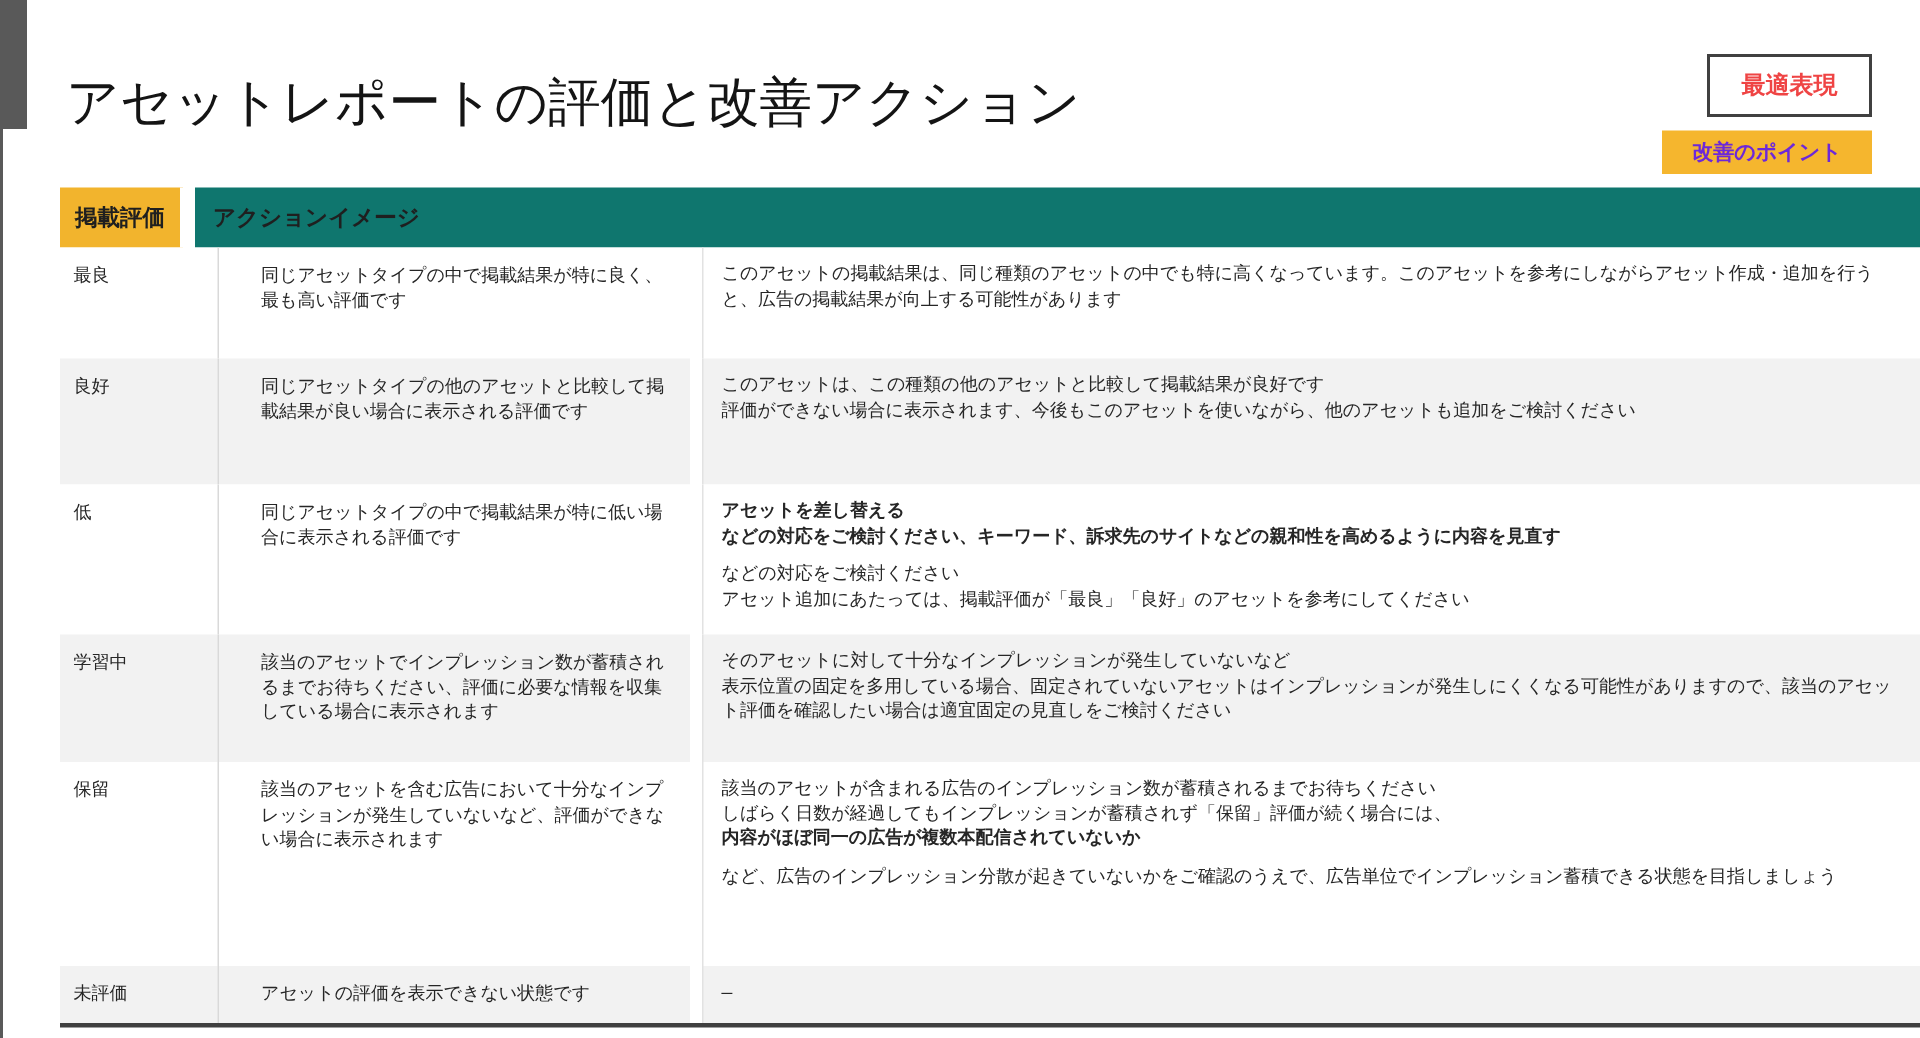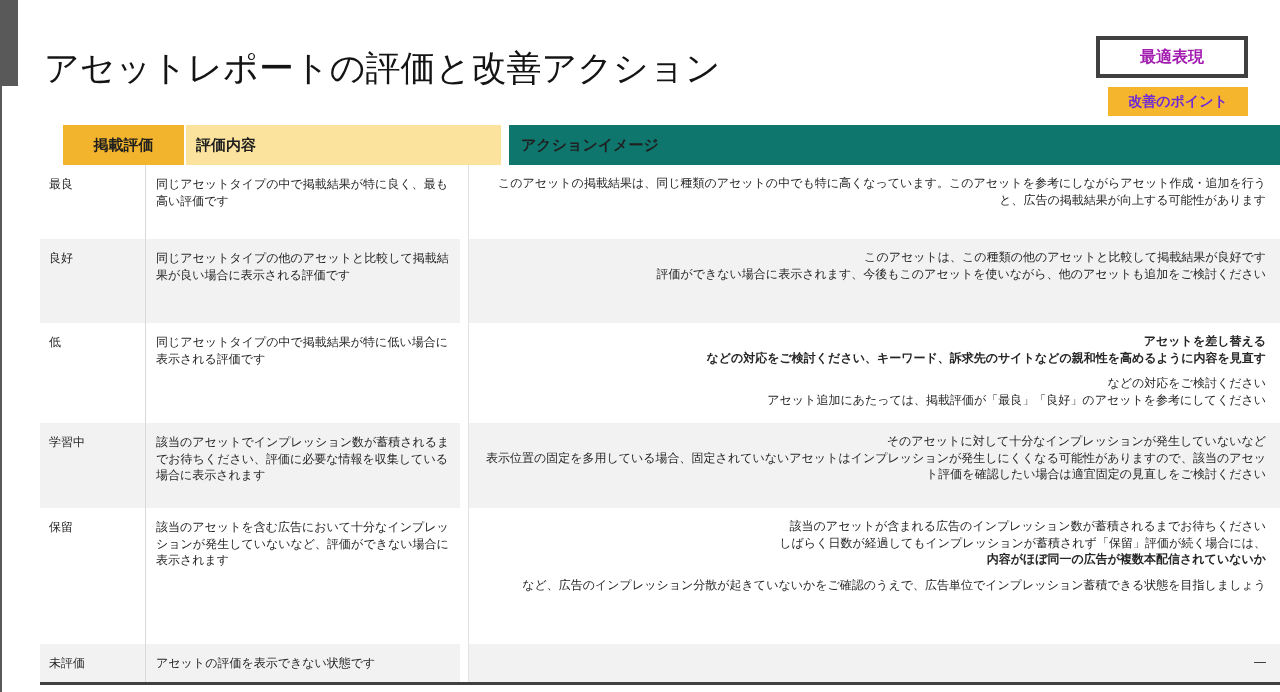--- a/index.html
+++ b/index.html
@@ -1,75 +1,74 @@
 <!DOCTYPE html>
 <html><head>
 <meta charset="utf-8">
 <style>
   html,body{margin:0;padding:0;background:#ffffff;}
   body{font-family:"Liberation Sans","DejaVu Sans",sans-serif;color:#262626;}
-  .slide{position:relative;width:1280px;height:692px;background:#ffffff;overflow:hidden;}
+  .slide{position:relative;width:1280px;height:692px;background:#ffffff;overflow:hidden;font-family:Liberation Mono, monospace;}
 
   
   .left-edge{position:absolute;left:0;top:0;width:2px;height:692px;background:#595959;}
   .corner{position:absolute;left:0;top:0;width:18px;height:86px;background:#595959;}
 
   
   .title{position:absolute;left:44px;top:22px;font-size:35px;font-weight:400;color:#141414;white-space:nowrap;}
 
   
   .badges{position:absolute;top:36px;right:32px;display:flex;flex-direction:column;align-items:flex-end;gap:9px;}
   .badge{display:flex;align-items:center;justify-content:center;box-sizing:border-box;font-weight:700;}
-  .badge.outline{width:152px;height:42px;background:#ffffff;border:4px solid #404040;color:#a21caf;font-size:16px;}
+  .badge.outline{width:110px;height:42px;background:#ffffff;border:2px solid #404040;color:#ef4444;font-size:16px;}
   .badge.filled{width:140px;height:29px;background:#F5B62E;color:#6d28d9;font-size:14px;}
 
   
   .table{position:absolute;left:40px;top:125px;width:1240px;border-bottom:3px solid #404040;}
   .thead{display:flex;height:40px;font-weight:700;font-size:15px;color:#1f1f1f;}
   .th{display:flex;align-items:center;box-sizing:border-box;}
-  .th.rating{width:123px;justify-content:center;background:#F2B42D;border-right:2px solid #ffffff;margin-left:23px;}
+  .th.rating{width:82px;justify-content:center;background:#F2B42D;border-right:2px solid #ffffff;}
   .th.desc{width:315px;padding-left:10px;background:#FBE39E;}
   .th.action{flex:1;padding-left:12px;background:#0f766e;}
   .gapcol{width:8px;background:#ffffff;flex:none;}
 
   .tr{display:flex;align-items:stretch;--rowbg:#ffffff;}
   #rows .tr:nth-child(even){--rowbg:#F2F2F2;}
   #rows .tr:nth-child(1){min-height:74px;}
   #rows .tr:nth-child(2){min-height:84px;}
   #rows .tr:nth-child(3){min-height:100px;}
   #rows .tr:nth-child(4){min-height:85px;}
   #rows .tr:nth-child(5){min-height:136px;}
   #rows .tr:nth-child(6){min-height:38px;}
 
   .td{box-sizing:border-box;background:var(--rowbg);font-size:12px;line-height:1.38;}
   .td.rating{width:105px;padding:11px 6px 8px 9px;}
-  .td.desc{width:315px;padding:11px 8px 8px 10px;border-left:1px solid #D9D9D9;}
+  .td.desc{width:315px;padding:11px 8px 8px 28px;border-left:1px solid #D9D9D9;}
   .td.action{flex:1;padding:10px 14px 8px 12px;border-left:1px solid #E2E2E2;}
-  .td.action p{margin:0;line-height:1.38;text-align:right;}
+  .td.action p{margin:0;line-height:1.38;}
   .td.action p.b{font-weight:700;}
   .td.action p.g{margin-top:9px;}
 </style>
 </head>
 <body>
 
 <div class="slide">
   <div class="left-edge"></div>
   <div class="corner"></div>
 
   <h1 class="title">アセットレポートの評価と改善アクション</h1>
 
   <div class="badges">
     <div class="badge outline">最適表現</div>
     <div class="badge filled">改善のポイント</div>
   </div>
 
   <div class="table">
     <div class="thead tr">
       <div class="th rating">掲載評価</div>
-      <div class="th desc">評価内容</div>
       <div class="gapcol"></div>
       <div class="th action">アクションイメージ</div>
     </div>
     <div id="rows">
   <div class="tr">
     <div class="td rating">最良</div>
     <div class="td desc">同じアセットタイプの中で掲載結果が特に良く、最も高い評価です</div>
     <div class="gapcol"></div>
     <div class="td action">
             <p>このアセットの掲載結果は、同じ種類のアセットの中でも特に高くなっています。このアセットを参考にしながらアセット作成・追加を行うと、広告の掲載結果が向上する可能性があります</p>

